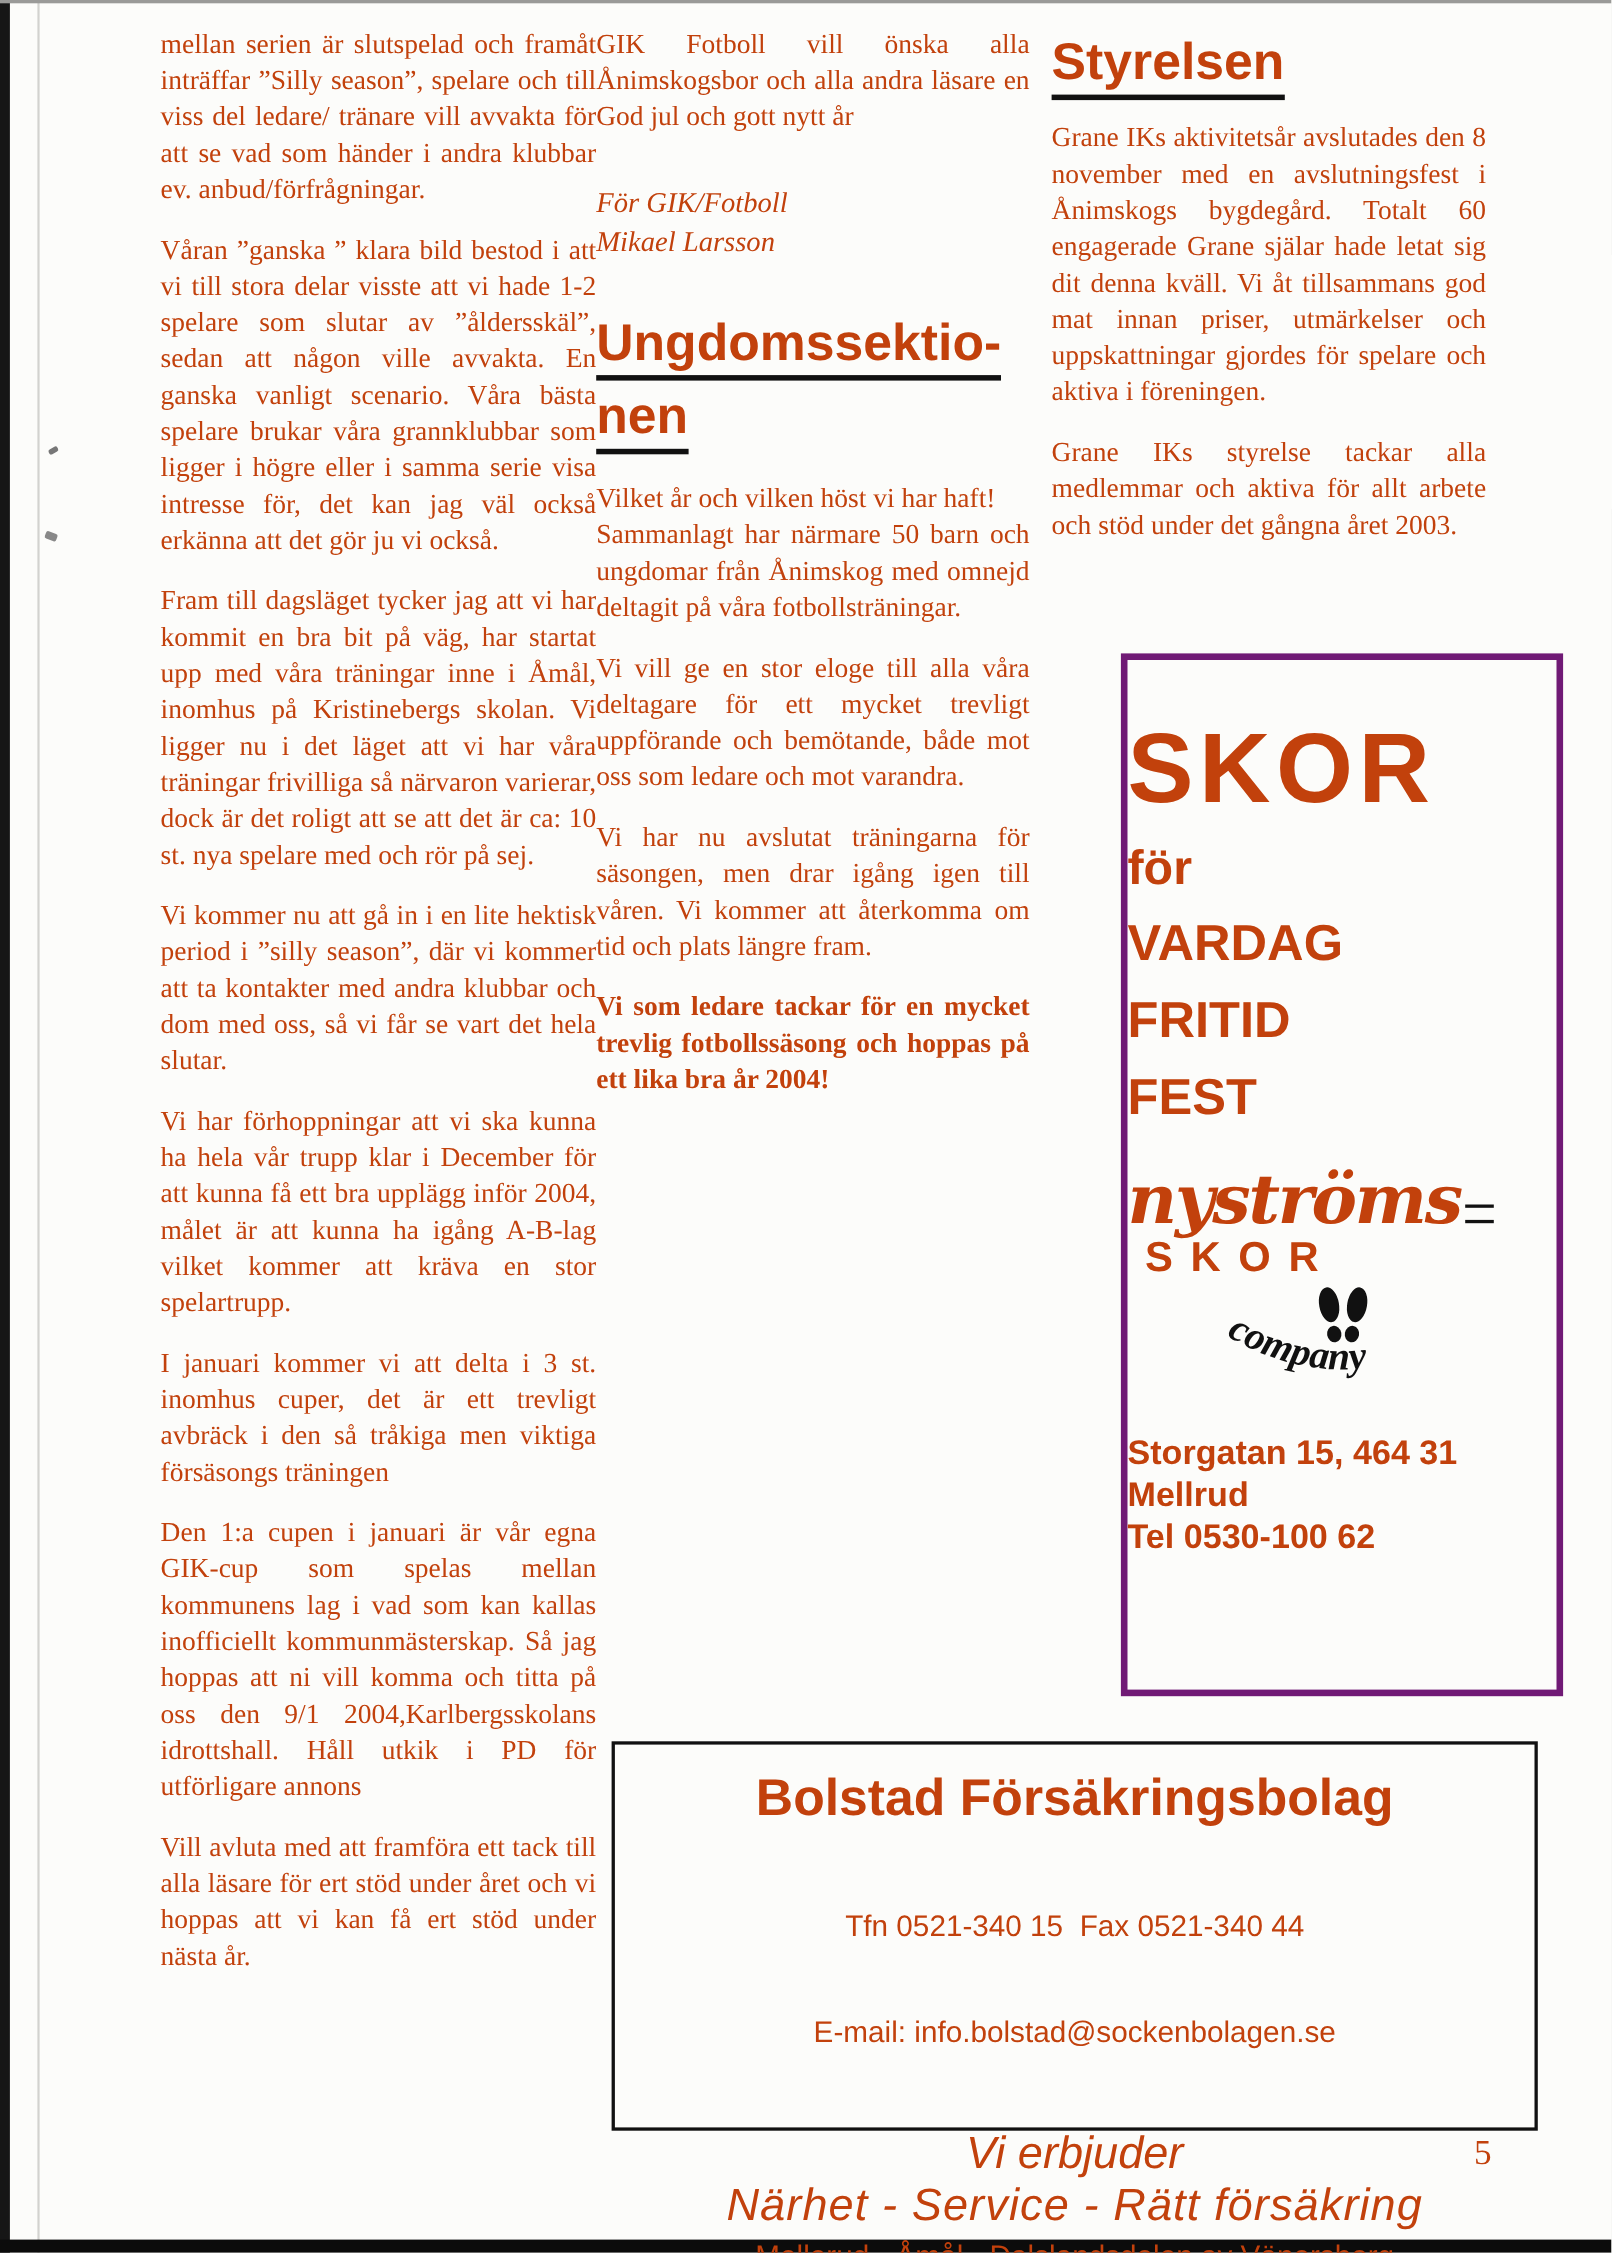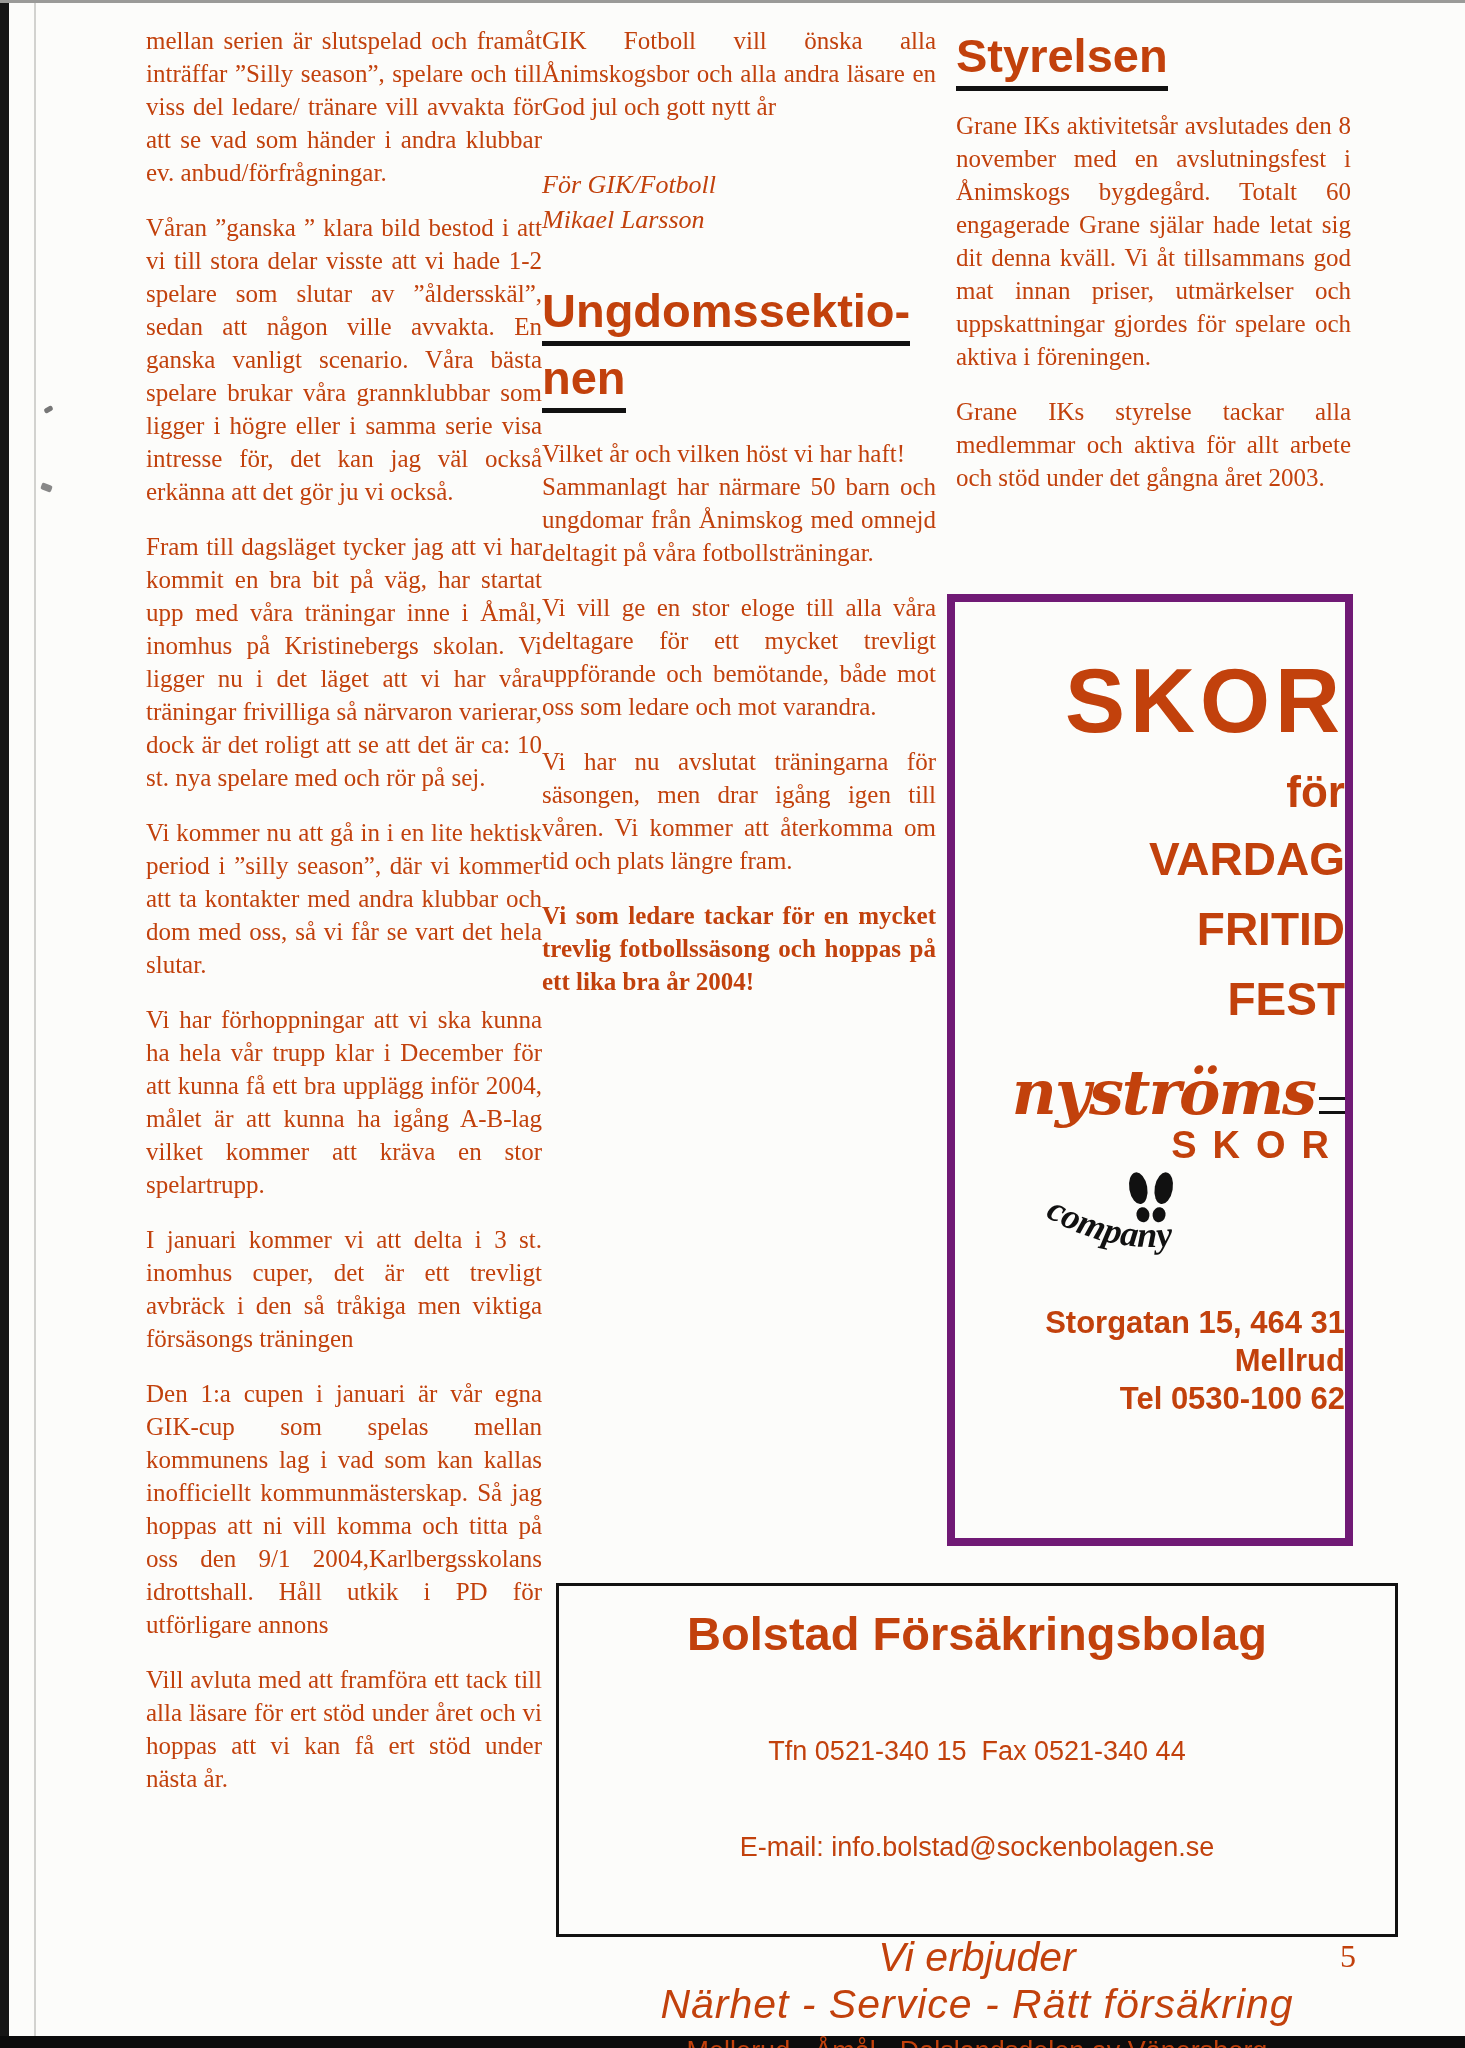--- a/index.html
+++ b/index.html
@@ -35,23 +35,23 @@
   }
   .col-heading.tophead { margin-top:0; margin-bottom:18px; }
   .hl { display:inline-block; border-bottom:5px solid #111; padding-bottom:4px; line-height:1.08; }
 
   .bold-p { font-weight:bold; }
   .signature { margin:34px 0 0 0; text-align:center; font-size:27px; font-weight:bold; font-style:italic; }
   .signoff2 { margin:52px 0 0 0; }
 
   
   .skor-box {
-    position:absolute; left:947px; top:594px; width:390px; height:936px;
-    border:8px solid #701a75; background:#fcfcfa;
-    font-family:"Liberation Sans", sans-serif; text-align:right;
+    position:absolute; left:1019px; top:594px; width:390px; height:936px;
+    border:6px solid #701a75; background:#fcfcfa;
+    font-family:"Liberation Sans", sans-serif; text-align:left;
   }
   .skor-main { margin-top:54px; font-size:90px; font-weight:bold; letter-spacing:5px; line-height:1; }
   .skor-line { font-size:46px; font-weight:bold; line-height:70px; }
   .skor-for  { margin-top:14px; font-size:44px; font-weight:bold; line-height:64px; }
 
   .nystroms { margin-top:28px; }
   .ny-row { position:relative; display:inline-block; }
   .ny-name {
     font-family:"DejaVu Serif", serif; font-weight:bold; font-style:italic;
     font-size:62px; letter-spacing:-2px; line-height:1;

